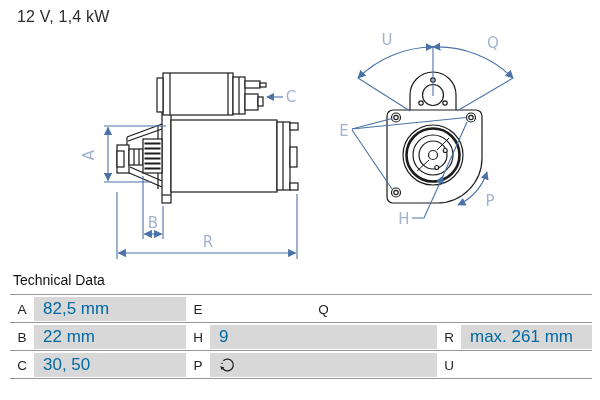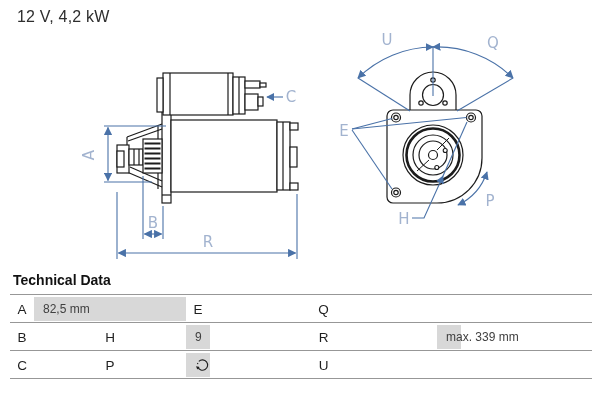--- a/index.html
+++ b/index.html
@@ -8,51 +8,51 @@
     font-family:"Liberation Sans","DejaVu Sans",sans-serif;color:#1f1f1f;
     overflow:hidden;
   }
   .title{
     position:absolute;left:17px;top:8px;
     font-size:16px;color:#2e2e2e;letter-spacing:.2px;
   }
   .drawing{position:absolute;left:0;top:0;width:600px;height:270px;}
   .tech-heading{
     position:absolute;left:13px;top:272px;
-    font-size:14px;font-weight:bold;color:#111;
+    font-size:14px;font-weight:normal;color:#111;
   }
   .tech-table{
     position:absolute;left:10px;top:293px;width:582px;
   }
   .tt-sep{height:4px;position:relative;}
   .tt-sep::after{
     content:"";position:absolute;left:0;right:0;top:1px;
     border-top:1px solid #979797;
   }
   .tt-row{
     display:grid;
     grid-template-columns:24px 152px 24px 227px 24px 131px;
     height:24px;
   }
   .tt-key{
     background:#ffffff;display:flex;align-items:center;justify-content:center;
     font-size:13.5px;color:#1f1f1f;
   }
   .tt-val{
     background:#d8d8d8;display:flex;align-items:center;
-    padding-left:9px;font-size:12px;color:#404040;white-space:pre;
+    padding-left:9px;font-size:17px;color:#0369a1;white-space:pre;
   }
   .rot-icon{display:block;}
   svg text{font-family:"DejaVu Sans","Liberation Sans",sans-serif;}
   .cad-label{fill:#a2b3cf;font-size:15px;}
 </style>
 </head>
 <body>
 
-<div class="title">12 V, 4,2 kW</div>
+<div class="title">12 V, 1,4 kW</div>
 
 <svg class="drawing" viewBox="0 0 600 270" width="600" height="270">
   <defs>
     <marker id="ar" viewBox="0 0 10 10" refX="9" refY="5" markerWidth="7.5" markerHeight="7.5" orient="auto-start-reverse">
       <path d="M0,0 L10,5 L0,10 z" fill="#4a72a8"></path>
     </marker>
   </defs>
 
   <g stroke="#1c1c1c" stroke-width="1.2" fill="#ffffff">
 
@@ -189,30 +189,32 @@
     <div class="tt-key">A</div>
     <div class="tt-val">82,5 mm</div>
     <div class="tt-key">E</div>
     <div class="tt-key">Q</div>
   </div>
 
   <div class="tt-sep"></div>
 
   <div class="tt-row">
     <div class="tt-key">B</div>
+    <div class="tt-val">22 mm</div>
     <div class="tt-key">H</div>
     <div class="tt-val">9</div>
     <div class="tt-key">R</div>
-    <div class="tt-val">max. 339 mm</div>
+    <div class="tt-val">max. 261 mm</div>
   </div>
 
   <div class="tt-sep"></div>
 
   <div class="tt-row">
     <div class="tt-key">C</div>
+    <div class="tt-val">30, 50</div>
     <div class="tt-key">P</div>
     <div class="tt-val">
       <svg class="rot-icon" width="17" height="17" viewBox="0 0 16 16">
         <path d="M 2.9 9.7 A 5.5 5.5 0 1 0 4.1 3.6" stroke="#1f1f1f" stroke-width="1.2" fill="none"></path>
         <path d="M 2.69 6.58 A 5.5 5.5 0 0 1 4.11 4.11" stroke="#1f1f1f" stroke-width="1.2" fill="none" stroke-dasharray="1.2,1.6"></path>
         <polygon points="2.4,12.2 1.1,8.7 4.9,9.6" fill="#1f1f1f"></polygon>
       </svg>
     </div>
     <div class="tt-key">U</div>
   </div>

